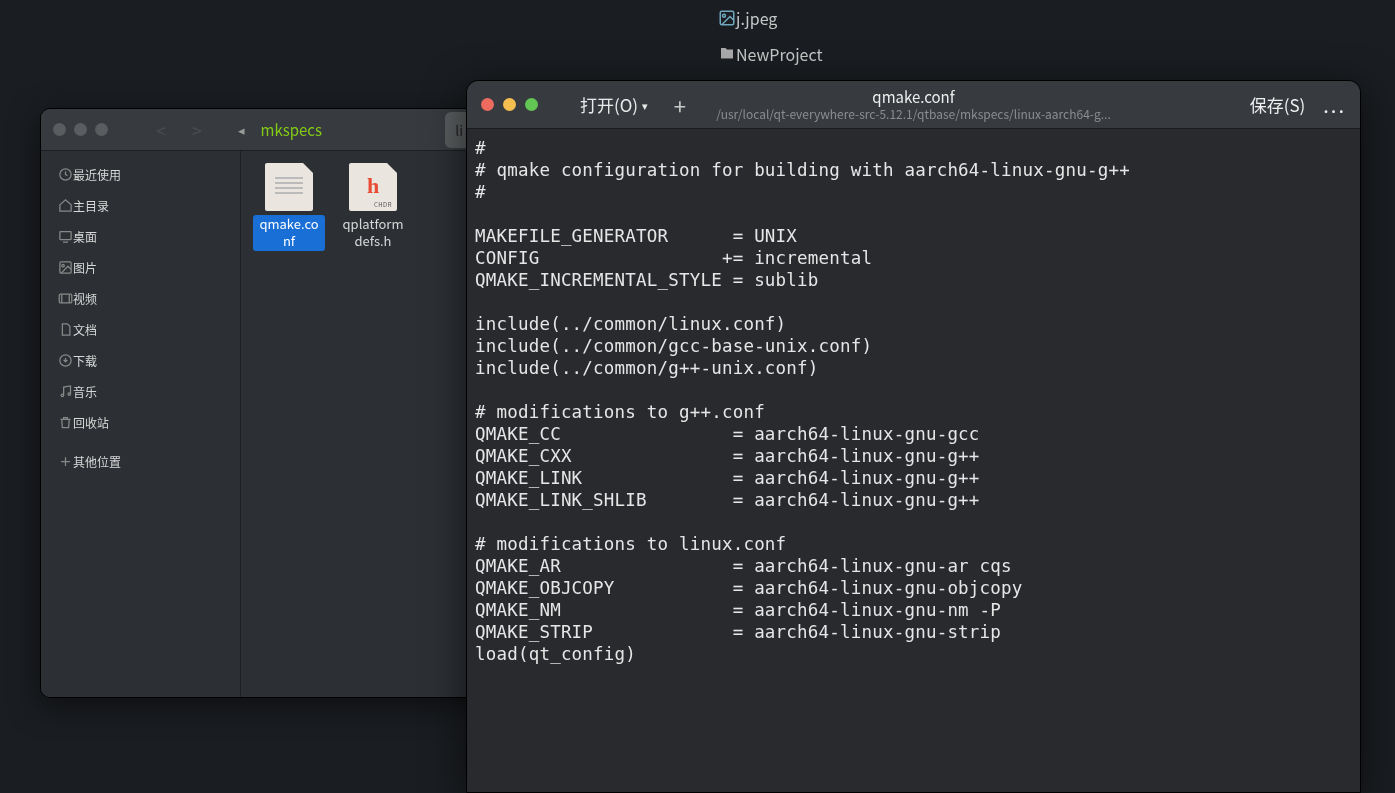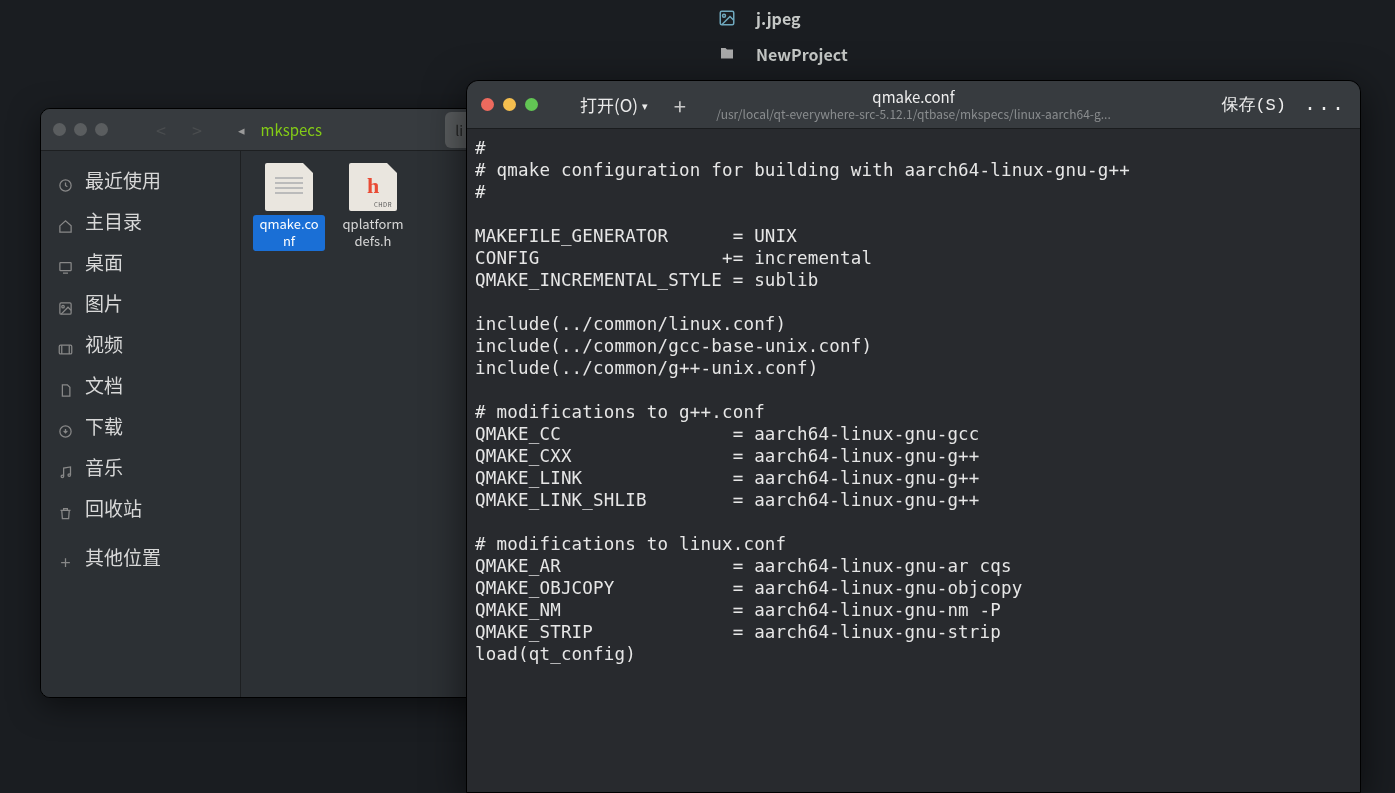--- a/index.html
+++ b/index.html
@@ -17,23 +17,22 @@
     .bg-items {
       position: absolute;
       top: 0;
       left: 710px;
       font-size: 16px;
       color: #c5c8c6;
     }
     .bg-item {
       display: flex;
       align-items: center;
-      gap: 20px;
+      gap: 0;
       padding: 6px 8px;
-      font-weight: bold;
     }
     .bg-icon {
       width: 18px;
       height: 18px;
       display: inline-flex;
       align-items: center;
       justify-content: center;
       color: #6fa8bd;
     }
     
@@ -90,25 +89,24 @@
     
     .fm-body { display: flex; flex: 1; }
     .fm-sidebar {
       width: 200px;
       background: #2c3034;
       padding: 8px 4px;
       border-right: 1px solid #1d1f21;
     }
     .fm-side-item {
       display: flex;
-      align-items: flex-end;
-      gap: 12px;
+      align-items: flex-start;
       padding: 7px 12px;
       color: #d8d8d8;
-      font-size: 19px;
+      font-size: 12px;
       cursor: pointer;
       border-radius: 4px;
     }
     .fm-side-icon {
       width: 16px;
       height: 16px;
       display: inline-flex;
       align-items: center;
       justify-content: center;
       color: #888;
@@ -232,21 +230,20 @@
     }
     .ed-filename { color: #eee; font-size: 15px; }
     .ed-filepath { color: #8a8d8f; font-size: 12px; }
     .ed-right {
       margin-left: auto;
       display: flex;
       align-items: center;
       gap: 18px;
       color: #eee;
       font-size: 17px;
-      font-family: Liberation Mono, monospace;
     }
     .ed-more { font-size: 20px; letter-spacing: 2px; cursor: pointer; }
     
     .ed-content {
       flex: 1;
       background: #282a2e;
       padding: 8px 8px;
       font-family: "DejaVu Sans Mono", "Liberation Mono", monospace;
       font-size: 17.5px;
       line-height: 22px;

